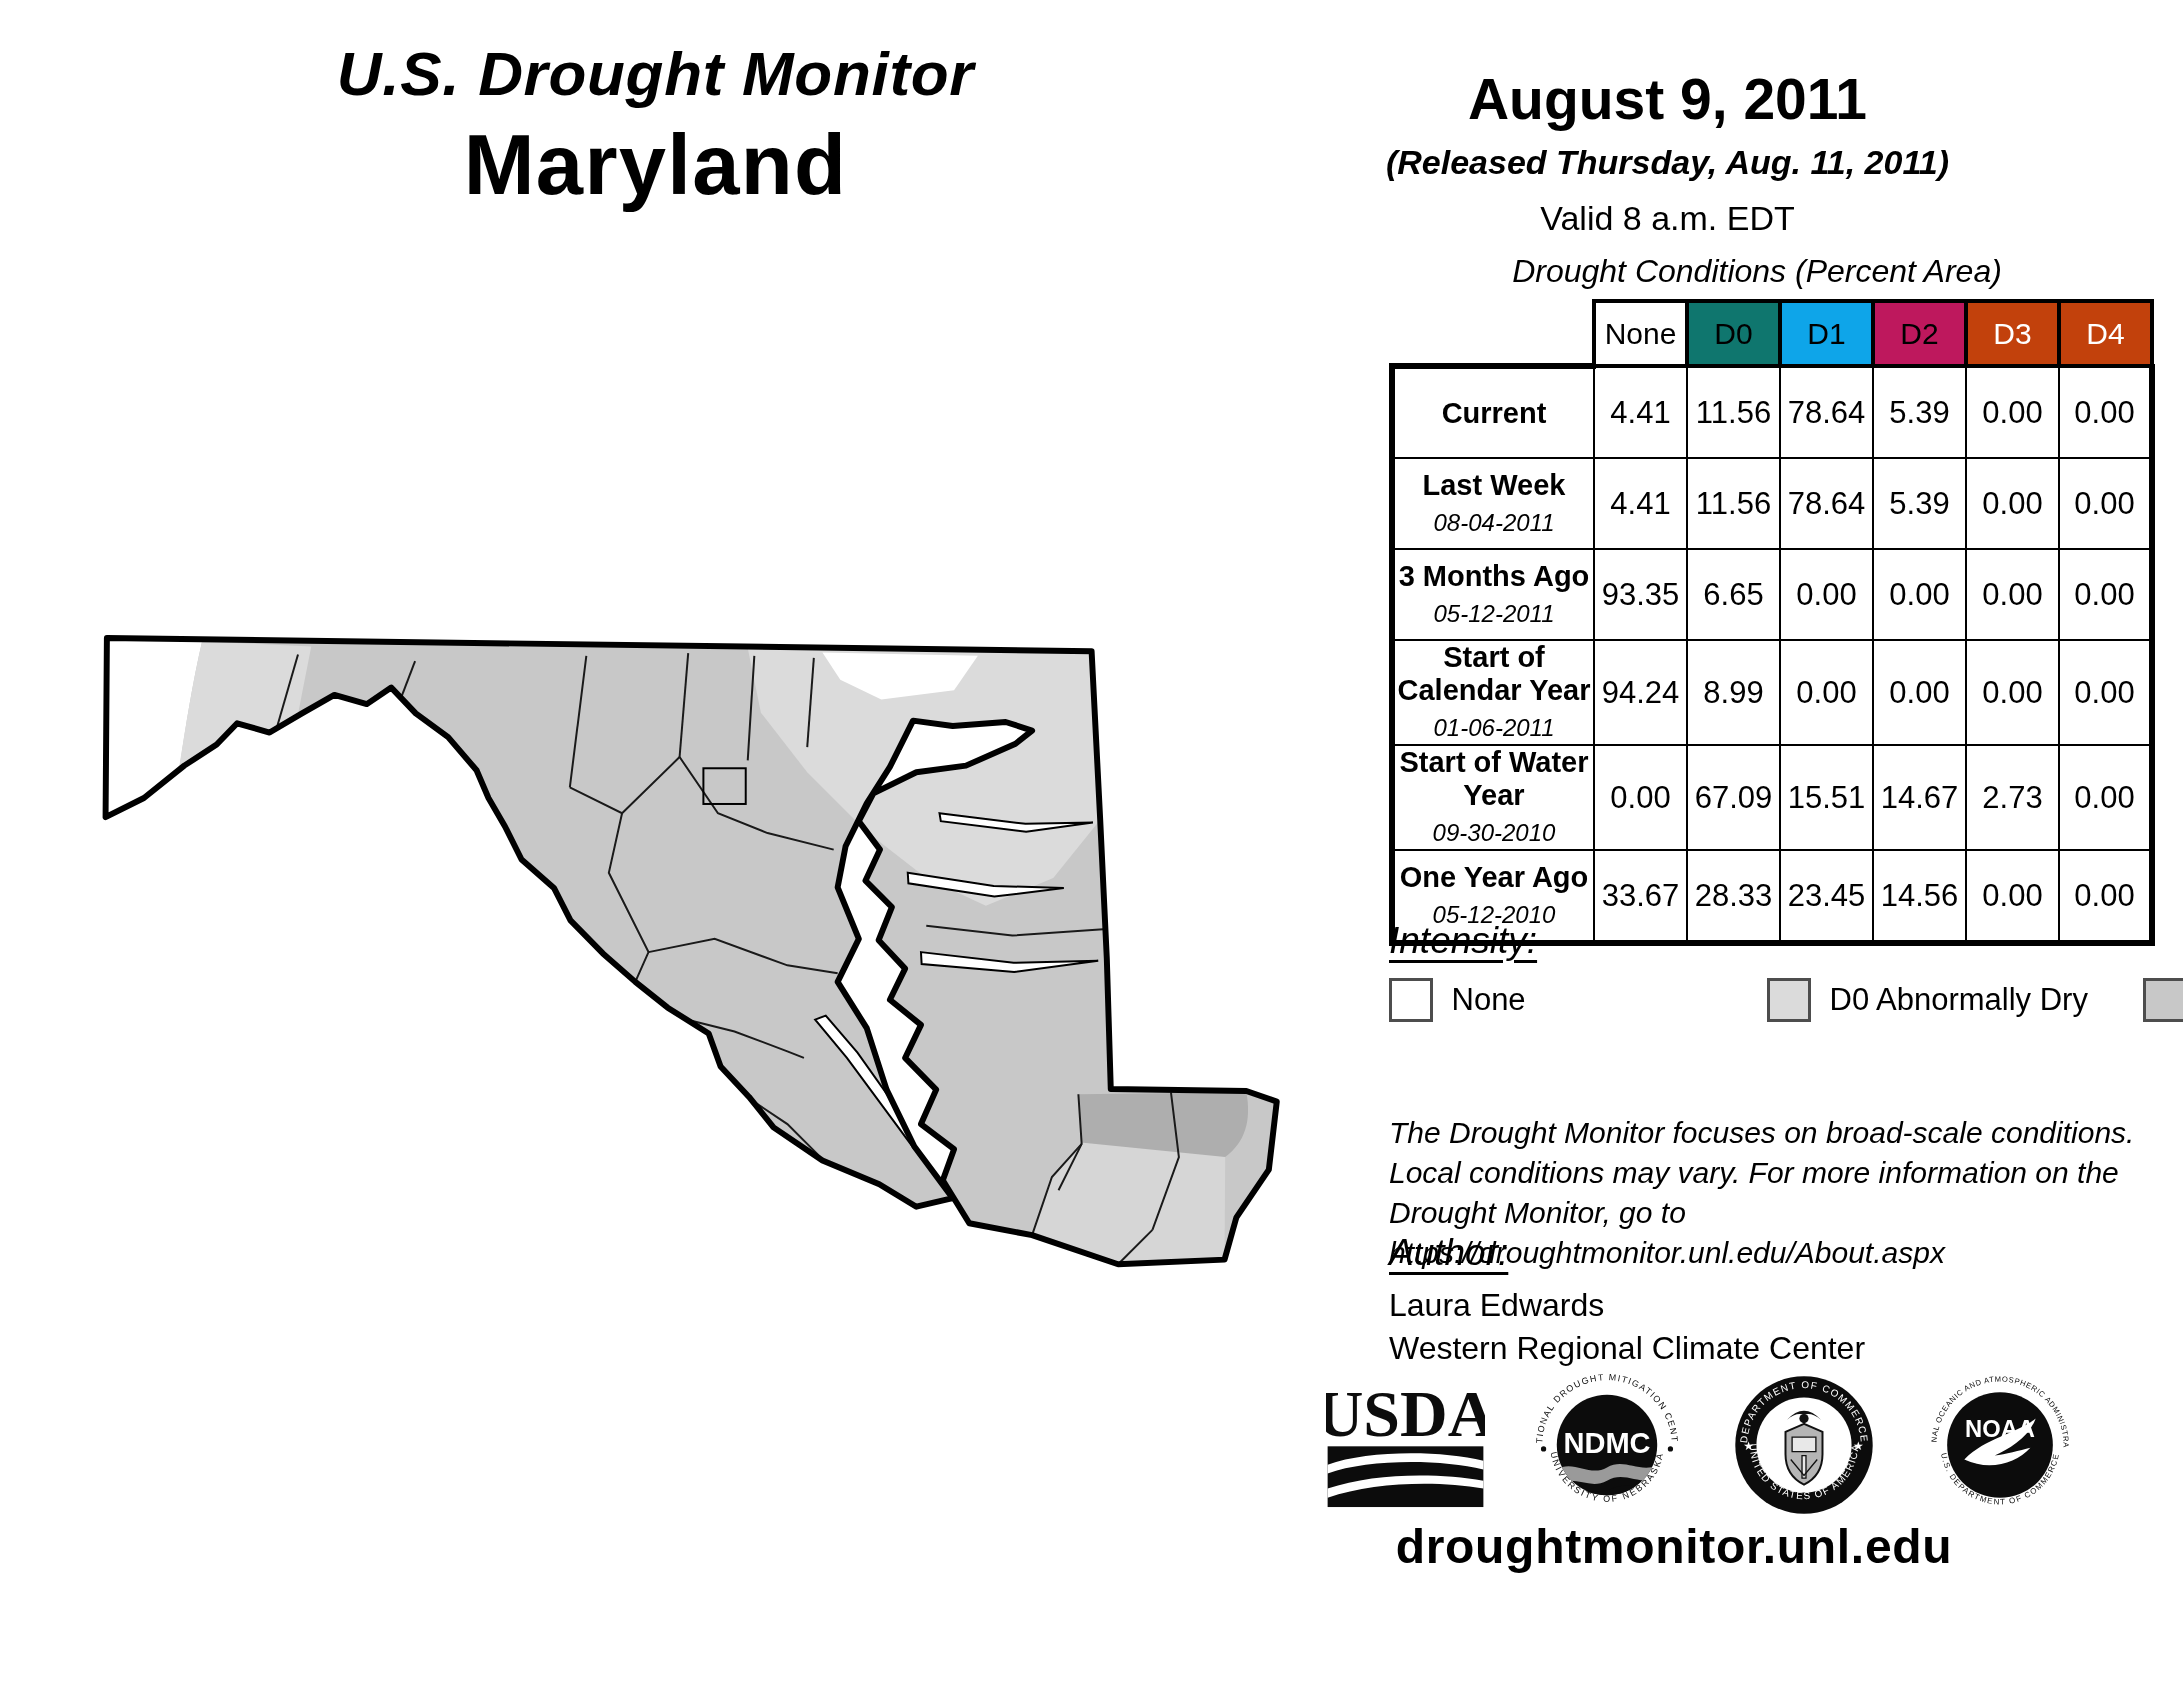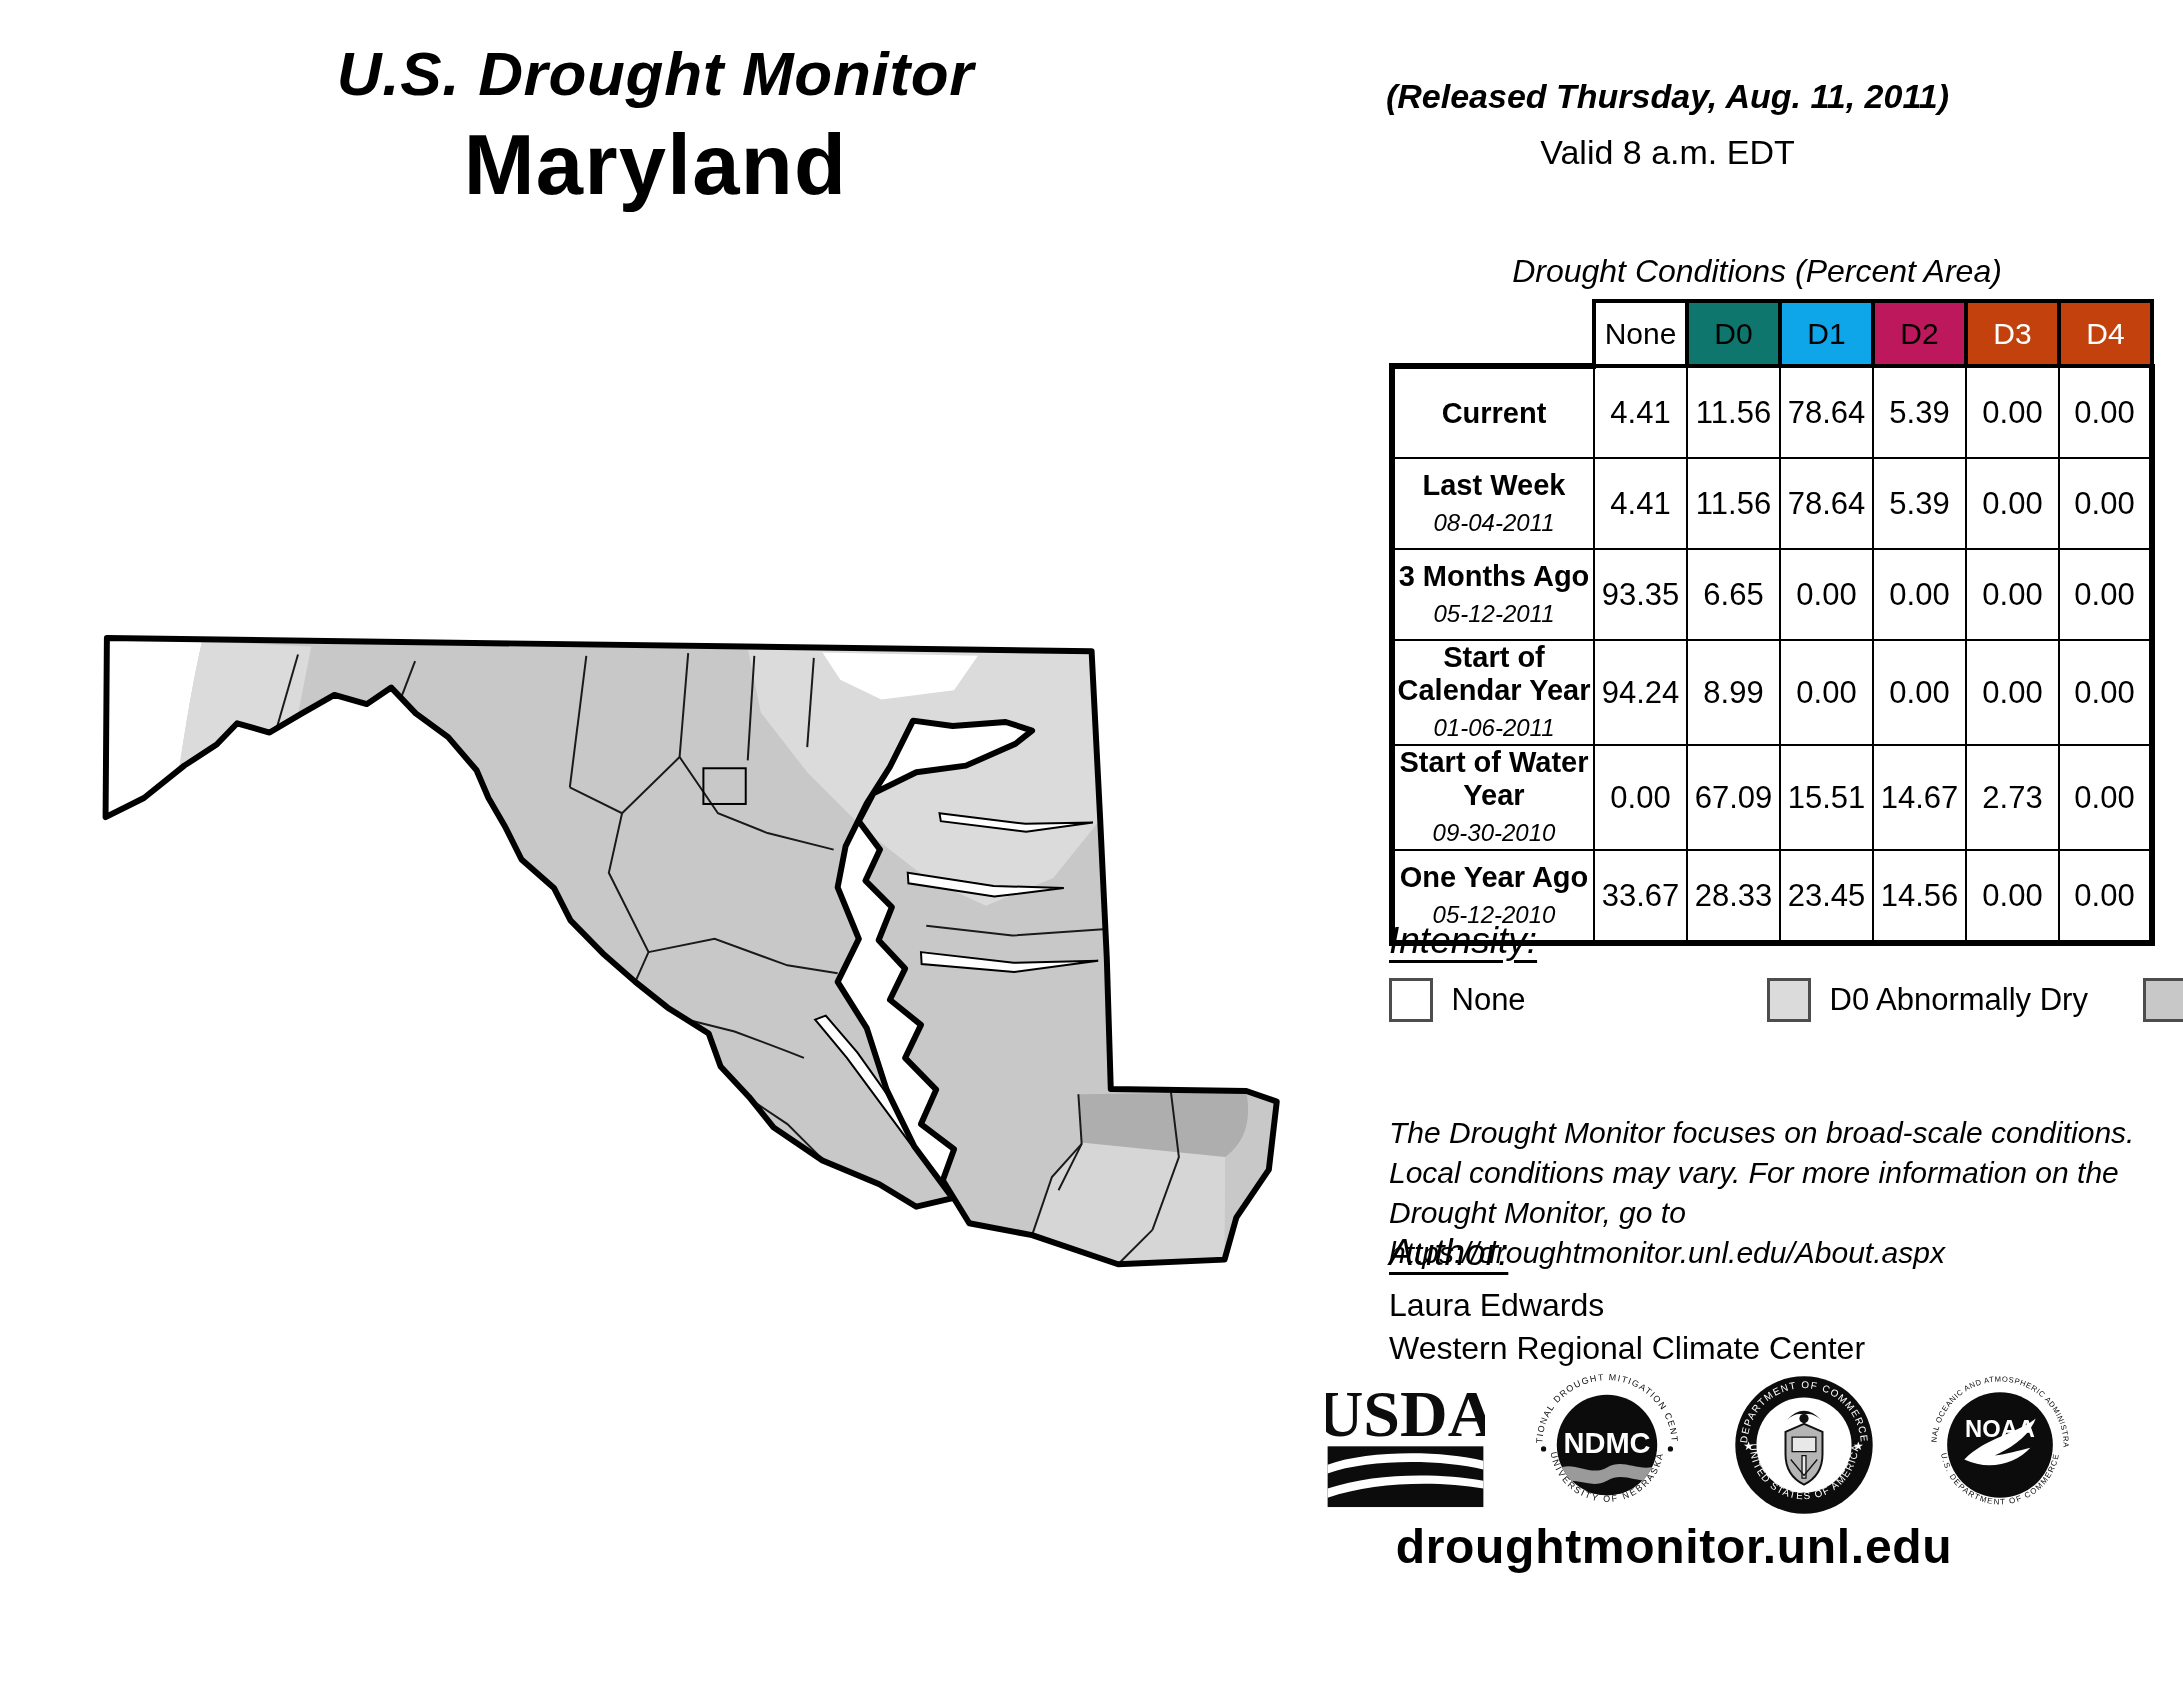--- a/index.html
+++ b/index.html
@@ -59,20 +59,21 @@
 </style>
 </head>
 <body>
 
 <div id="brand" class="abs">
   <div class="t1">U.S. Drought Monitor</div>
   <div class="t2">Maryland</div>
 </div>
 
 <div id="dateblock" class="abs">
+  <div class="d1">August 9, 2011</div>
   <div class="d2">(Released Thursday, Aug. 11, 2011)</div>
   <div class="d3">Valid 8 a.m. EDT</div>
 </div>
 
 <div id="tcaption" class="abs">Drought Conditions (Percent Area)</div>
 
 <div id="dmtable" class="abs">
   <table>
     <thead>
       <tr>

